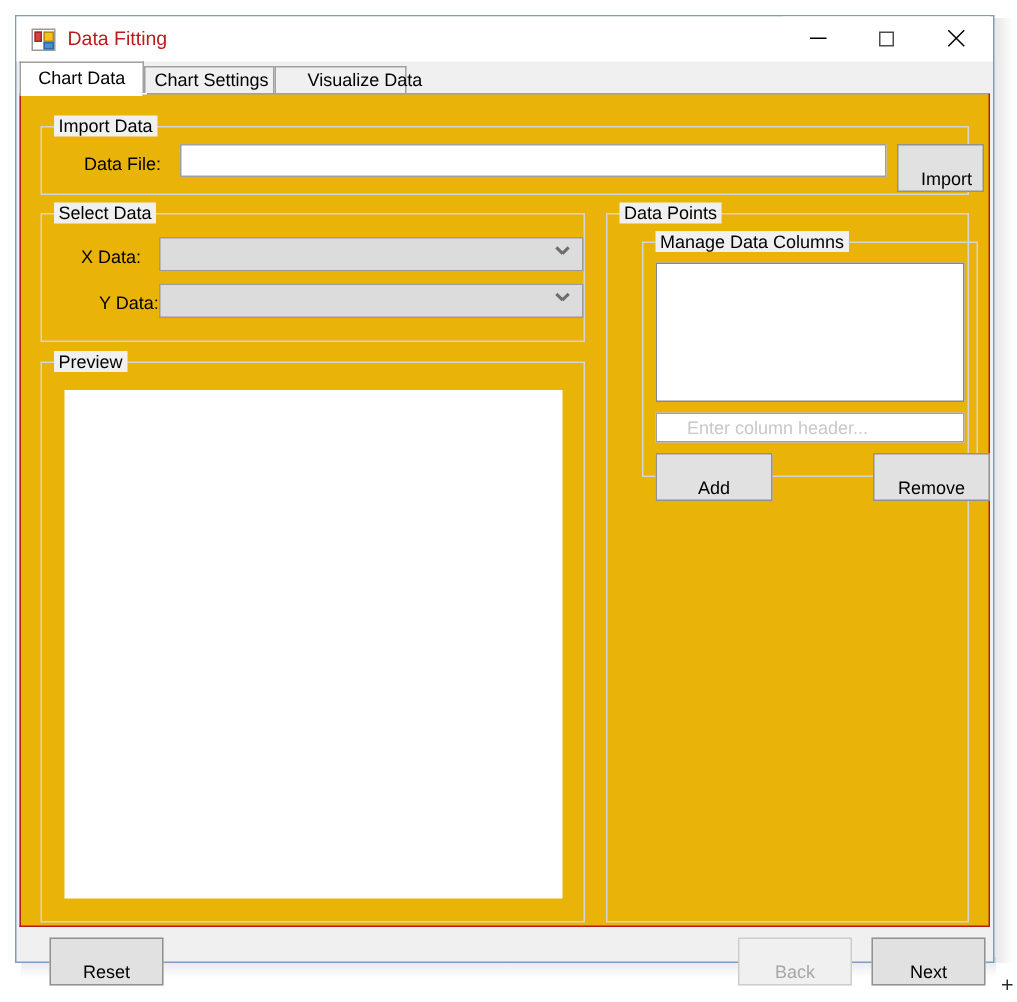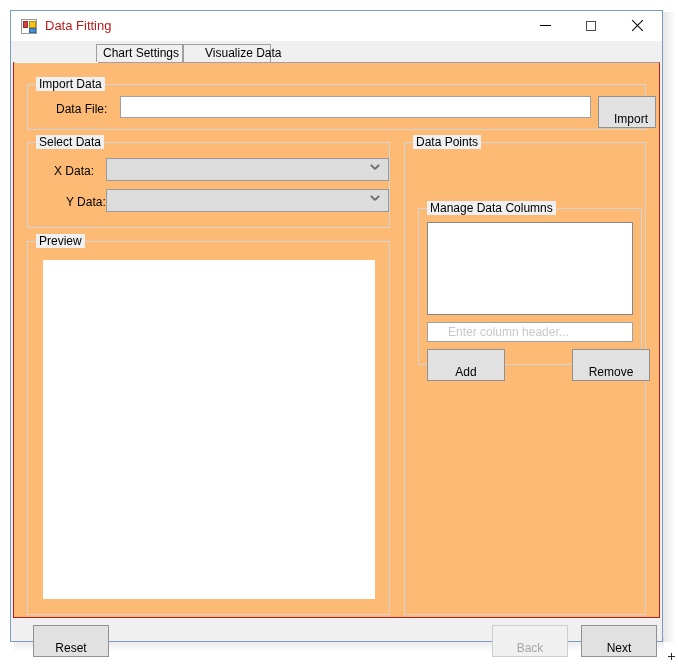--- a/index.html
+++ b/index.html
@@ -153,21 +153,21 @@
     background: #ffffff;
     line-height: 20px;
     z-index: 3;
   }
 
   
   #tabpage {
     position: absolute;
     left: 2px; top: 51px;
     width: 647px; height: 556px;
-    background: #fdba74;
+    background: #eab308;
     border: 1px solid #b91c1c;
     border-top: 1px solid #a0a0a0;
     box-sizing: border-box;
   }
   #tabpage-white-seam {
     position: absolute;
     left: 4px; top: 51px;
     width: 83px; height: 1px;
     background: #ffffff;
     z-index: 4;
@@ -284,20 +284,21 @@
       </button>
       <button class="winbtn" id="btn-max">
         <span class="glyph-max"></span>
       </button>
       <button class="winbtn" id="btn-close">
         <span class="glyph-close"></span>
       </button>
     </div>
 
     <div id="tabstrip">
+      <div class="tab selected" style="left:0px; width:83px;">Chart Data</div>
       <div class="tab" style="left:83px; width:87px;">Chart Settings</div>
       <div class="tab" style="left:170px; width:88px;padding-left:21px;">Visualize Data</div>
     </div>
 
     <div id="tabpage">
 
       <div class="group" style="left:13px; top:21px; width:619px; height:46px;">
         <span class="group-label">Import Data</span>
 
         <span class="lbl" style="left:28px; top:17px;">Data File:</span>
@@ -323,21 +324,21 @@
 
       <div class="group" style="left:13px; top:178px; width:363px; height:374px;">
         <span class="group-label">Preview</span>
 
         <div class="panel-white" style="left:15px; top:18px; width:332px; height:339px;"></div>
       </div>
 
       <div class="group" style="left:390px; top:79px; width:242px; height:473px;">
         <span class="group-label">Data Points</span>
 
-        <div class="group" style="left:13px; top:18px; width:224px; height:157px;margin-top:47px;">
+        <div class="group" style="left:23px; top:18px; width:224px; height:157px;">
           <span class="group-label">Manage Data Columns</span>
 
           <div class="listbox" style="left:8px; top:13px; width:206px; height:93px;"></div>
 
           <input class="textbox" type="text" style="left: 8px; top: 113px; width: 206px; height: 20px;" placeholder="Enter column header...">
 
           <button class="button" style="left:8px; top:140px; width:78px; height:21px;">Add</button>
           <button class="button" style="left:153px; top:140px; width:78px; height:21px;">Remove</button>
         </div>
       </div>

